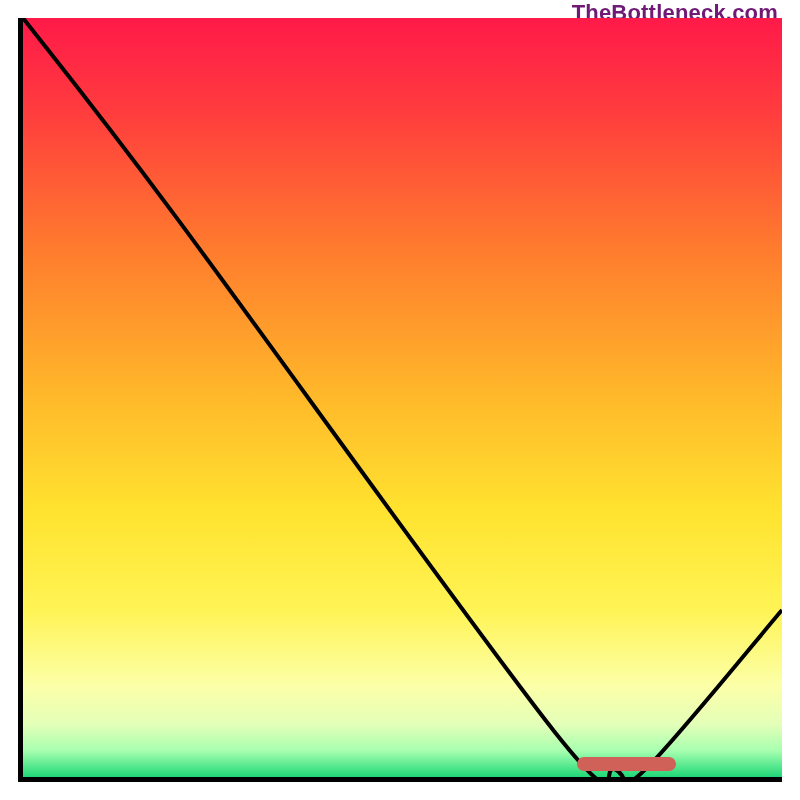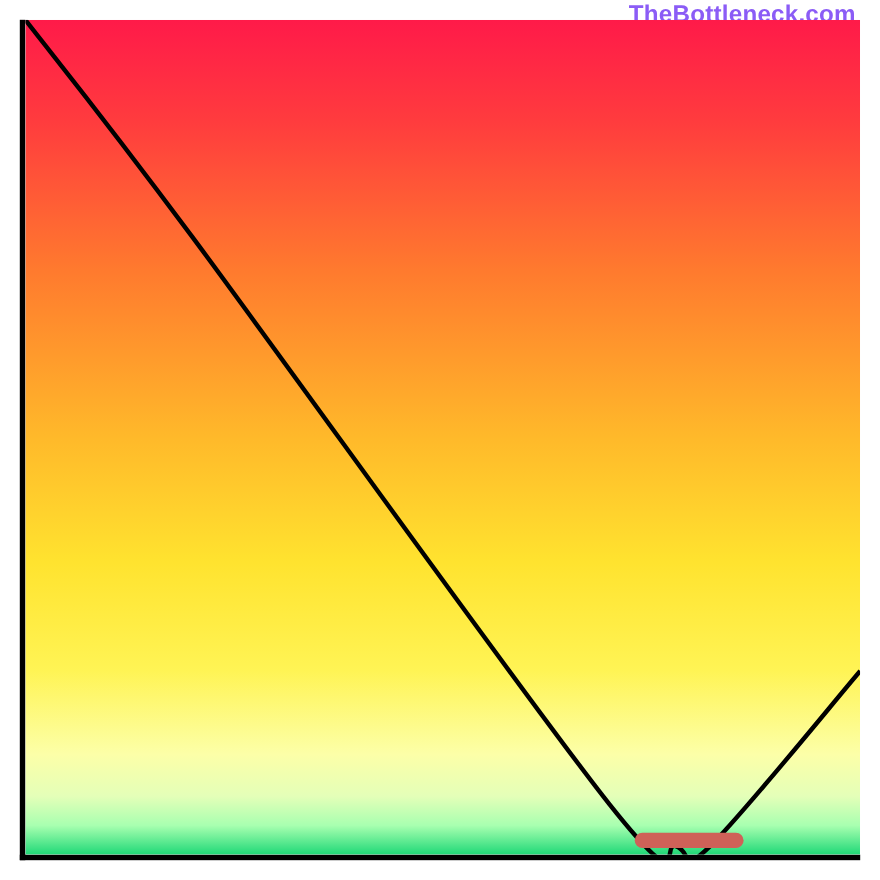--- a/index.html
+++ b/index.html
@@ -23,21 +23,21 @@
   .gradient-bg {
     position: absolute;
     inset: 0;
   }
   .watermark {
     position: absolute;
     top: 0;
     right: 22px;
     font-size: 22px;
     font-weight: 600;
-    color: #8b5cf6;
+    color: #701a75;
     font-family: Arial, sans-serif;
     letter-spacing: 0.2px;
   }
   svg.curve {
     position: absolute;
     inset: 0;
     width: 100%;
     height: 100%;
   }
   .optimal-marker {

